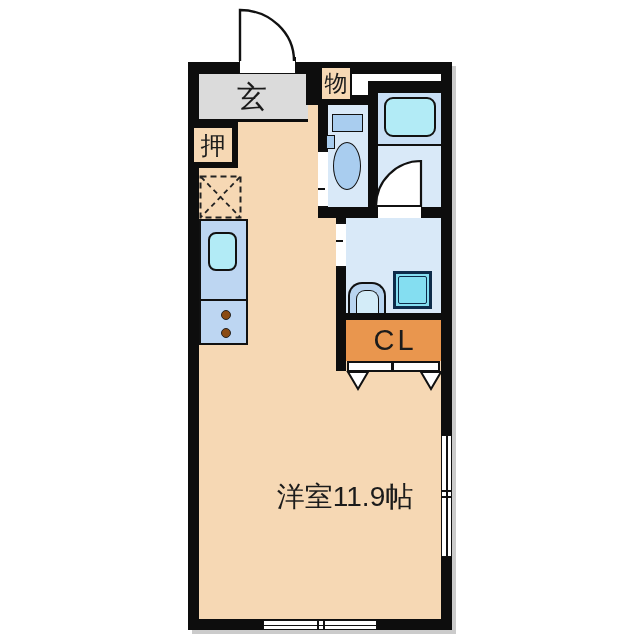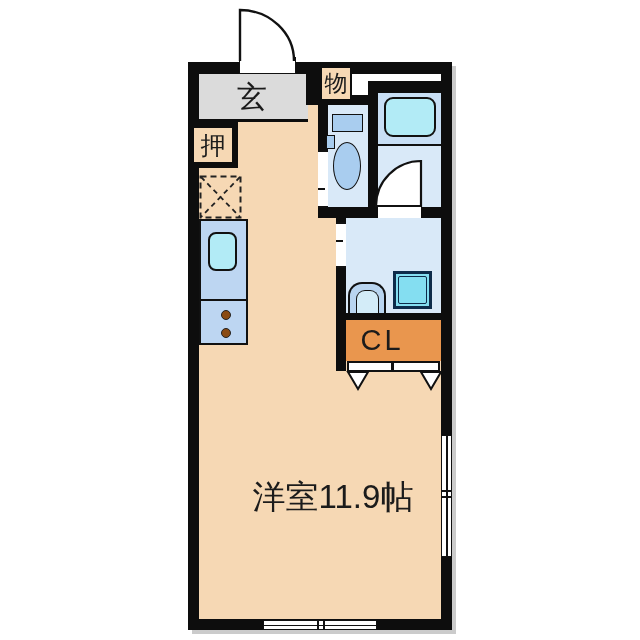--- a/index.html
+++ b/index.html
@@ -94,16 +94,16 @@
   <div class="abs" style="left:323px;top:620px;width:1.5px;height:10px;background:#111;"></div>
 
   <div class="abs" style="left:239px;top:57px;width:57px;height:17px;background:#fff;border:1.5px solid #111;"></div>
   <svg class="abs" style="left:233px;top:3px;" width="66" height="62" viewBox="0 0 66 62">
     <path d="M 7 58 L 7 7 A 54 51 0 0 1 61 58" fill="#ffffff" stroke="#111" stroke-width="2.4"></path>
   </svg>
 
   <div class="abs label" style="left:252px;top:97px;font-size:30px;">玄</div>
   <div class="abs label" style="left:213px;top:145px;font-size:25px;">押</div>
   <div class="abs label" style="left:336px;top:83px;font-size:23px;">物</div>
-  <div class="abs label" style="left:382px;top:340px;font-size:29px;letter-spacing:3px;">CL</div>
-  <div class="abs label" style="left:333px;top:497px;font-size:33px;">洋室11.9帖</div>
+  <div class="abs label" style="left:395px;top:340px;font-size:29px;letter-spacing:3px;">CL</div>
+  <div class="abs label" style="left:345px;top:497px;font-size:28px;">洋室11.9帖</div>
 
 </div>
 
 </body></html>

